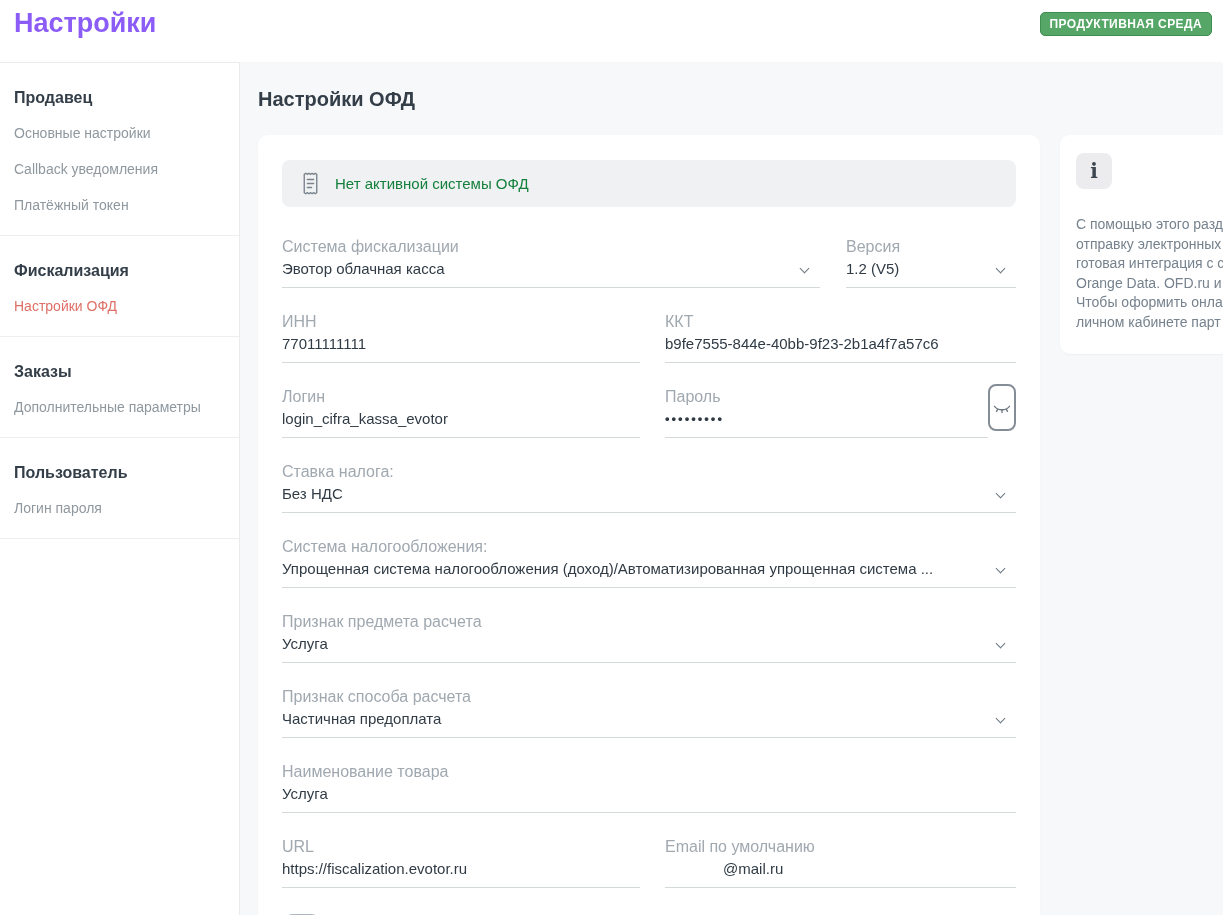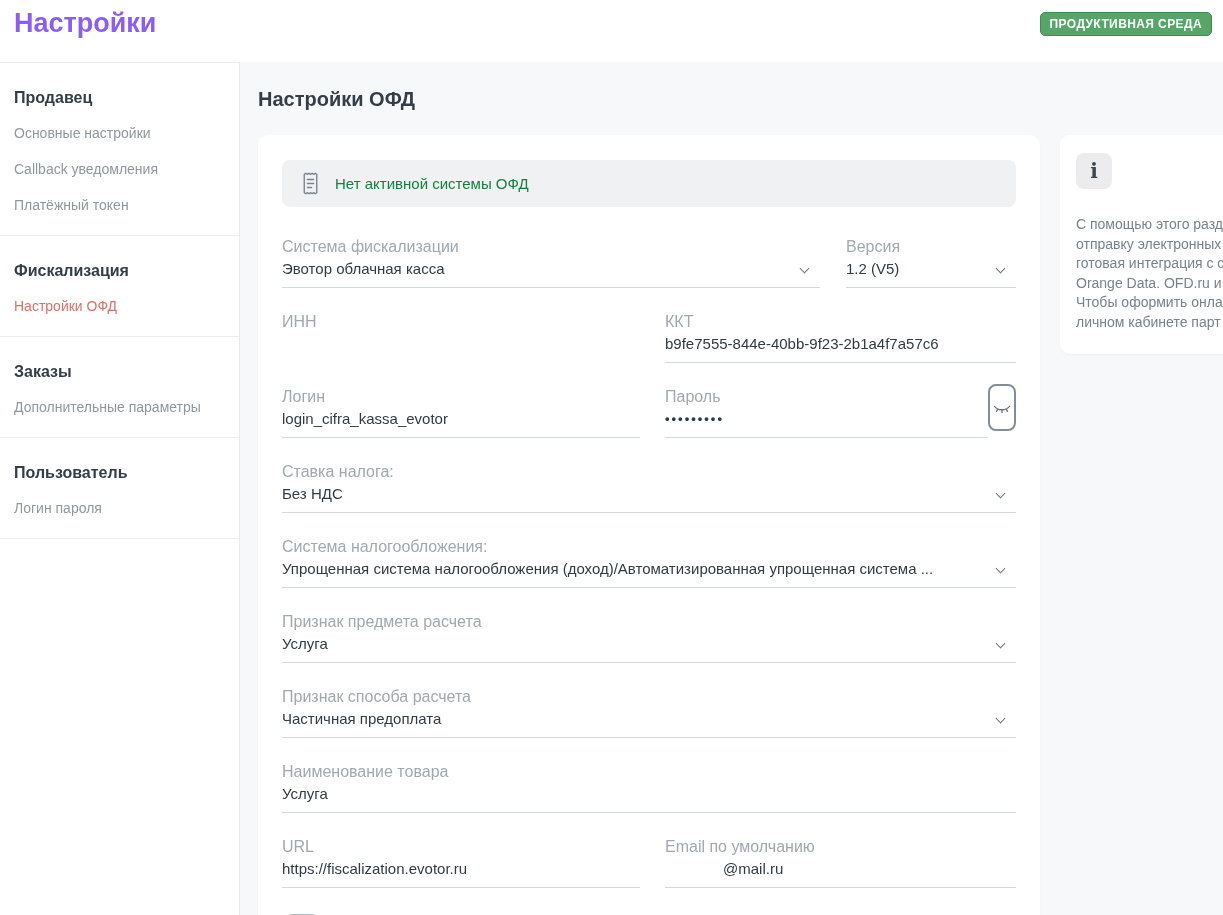--- a/index.html
+++ b/index.html
@@ -119,20 +119,21 @@
           <div class="field select w-ver">
             <div class="f-label">Версия</div>
             <div class="f-value">1.2 (V5)</div>
             <span class="chev"></span>
           </div>
         </div>
 
         <div class="frow">
           <div class="field w-l">
             <div class="f-label">ИНН</div>
+            <div class="f-value">77011111111</div>
           </div>
           <div class="field w-r">
             <div class="f-label">ККТ</div>
             <div class="f-value">b9fe7555-844e-40bb-9f23-2b1a4f7a57c6</div>
           </div>
         </div>
 
         <div class="frow">
           <div class="field w-l">
             <div class="f-label">Логин</div>

